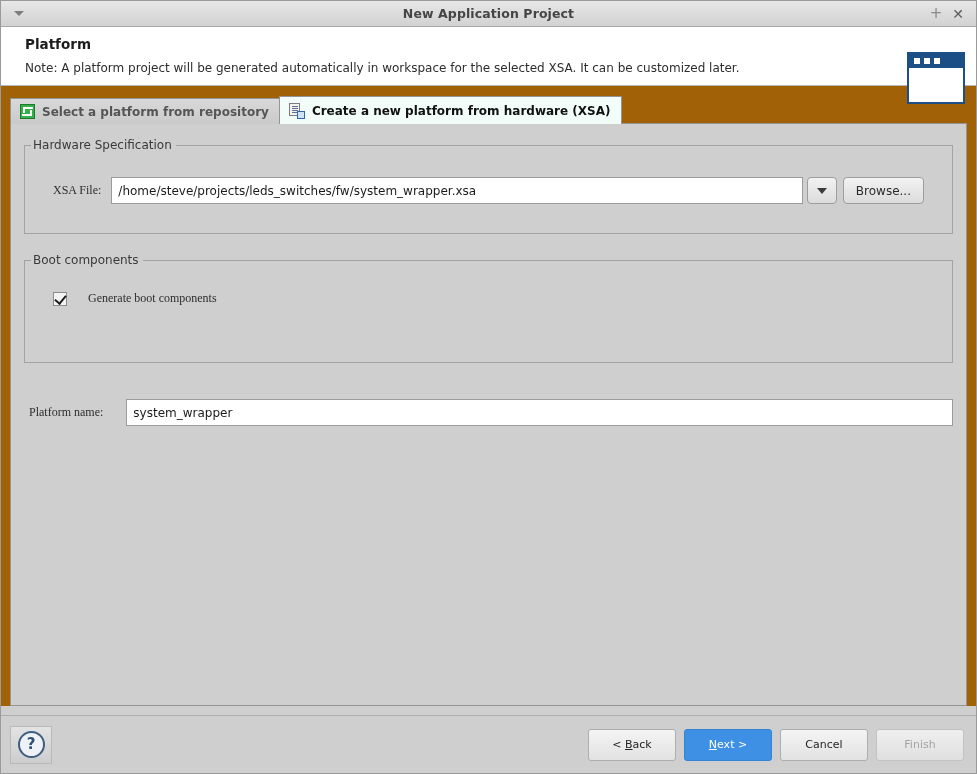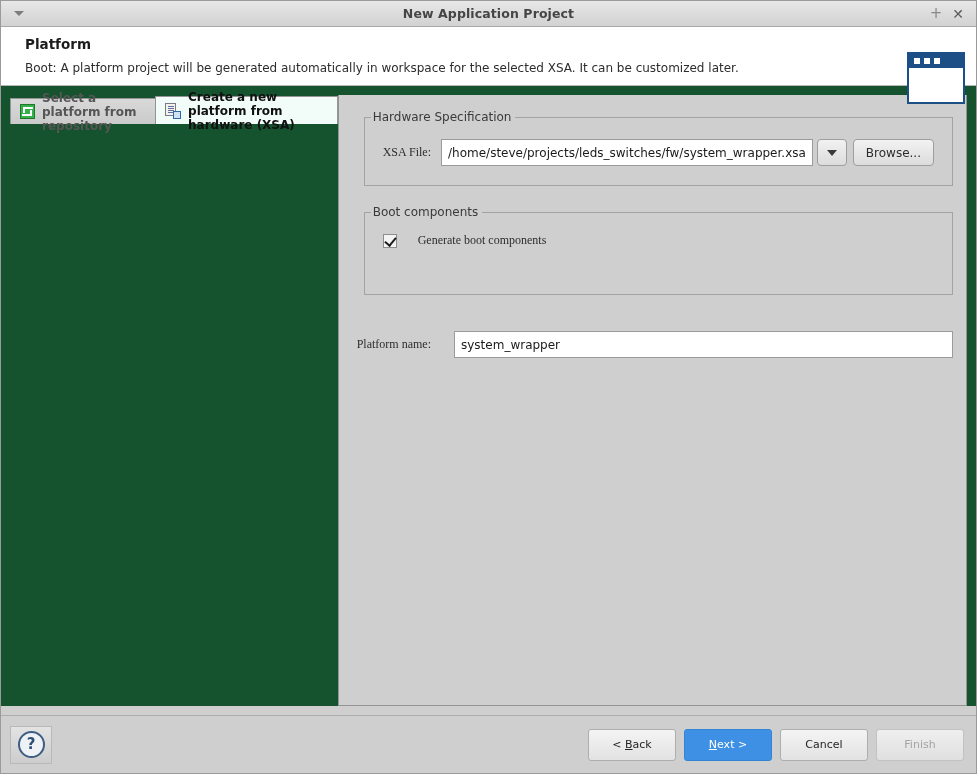--- a/index.html
+++ b/index.html
@@ -120,24 +120,25 @@
     box-sizing: border-box;
   }
   .header-icon .hdr-sq {
     width: 6px; height: 6px;
     background: #ffffff;
   }
 
   
   .body-area {
     flex: 1;
-    background: #14532d;
+    background: #a16207;
     padding: 10px 9px 0 9px;
     box-sizing: border-box;
     display: flex;
+    flex-direction: column;
     min-height: 0;
   }
 
   
   .tabstrip {
     display: flex;
     align-items: flex-end;
     height: 28px;
     min-height: 28px;
     position: relative;
@@ -237,23 +238,22 @@
     box-sizing: border-box;
     min-height: 0;
     margin-top: -1px;
   }
 
   
   .group {
     position: relative;
     border: 1px solid #a3a3a3;
     margin-top: 12px;
-    padding: 8px;
-    box-sizing: border-box;
-    margin-left: 12px;
+    padding: 18px;
+    box-sizing: border-box;
   }
   .group > .legend {
     position: absolute;
     top: -8px;
     left: 6px;
     background: #cfcfcf;
     padding: 0 4px 0 2px;
     font-size: 12px;
     color: #3a3a3a;
     line-height: 14px;
@@ -428,21 +428,21 @@
     </div>
     <div class="tb-title">New Application Project</div>
     <div class="tb-right">
       <div class="tb-btn plus">+</div>
       <div class="tb-btn">✕</div>
     </div>
   </div>
 
   <div class="header">
     <div class="header-title">Platform</div>
-    <div class="header-note">Boot: A platform project will be generated automatically in workspace for the selected XSA. It can be customized later.</div>
+    <div class="header-note">Note: A platform project will be generated automatically in workspace for the selected XSA. It can be customized later.</div>
     <div class="header-icon">
       <div class="hdr-bar">
         <span class="hdr-sq"></span>
           <span class="hdr-sq"></span>
           <span class="hdr-sq"></span>
       </div>
     </div>
   </div>
 
   <div class="body-area">

